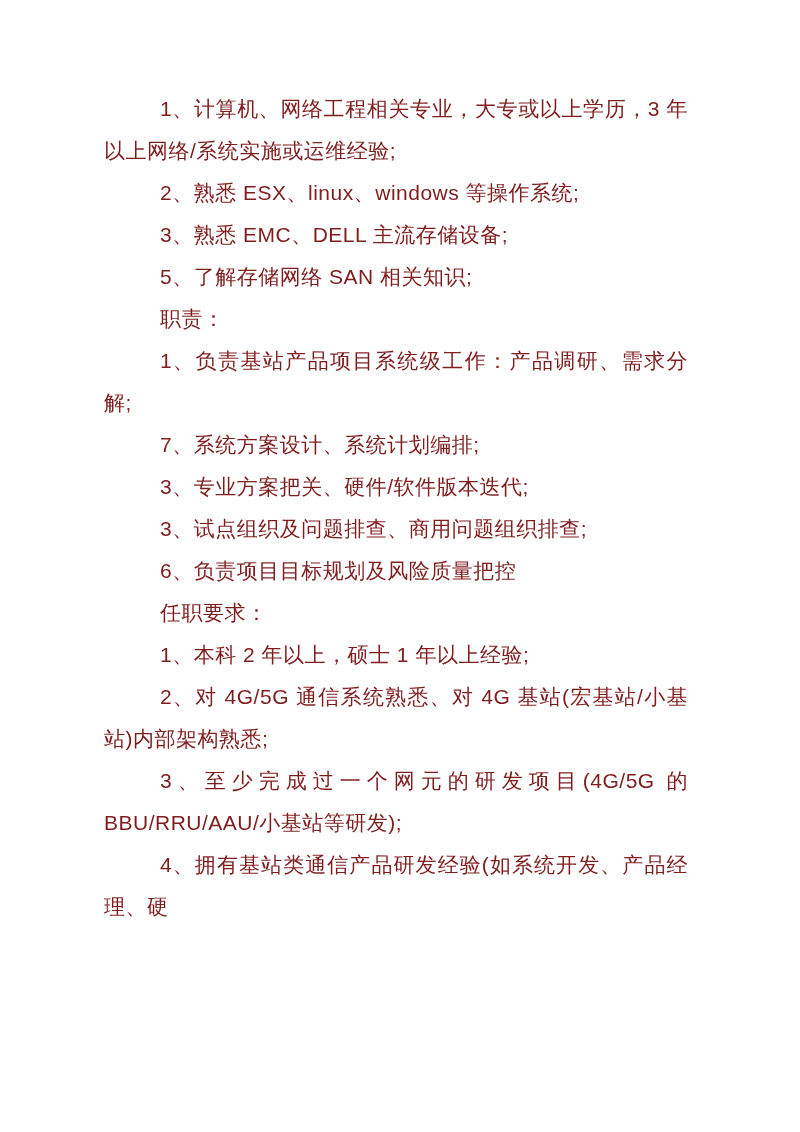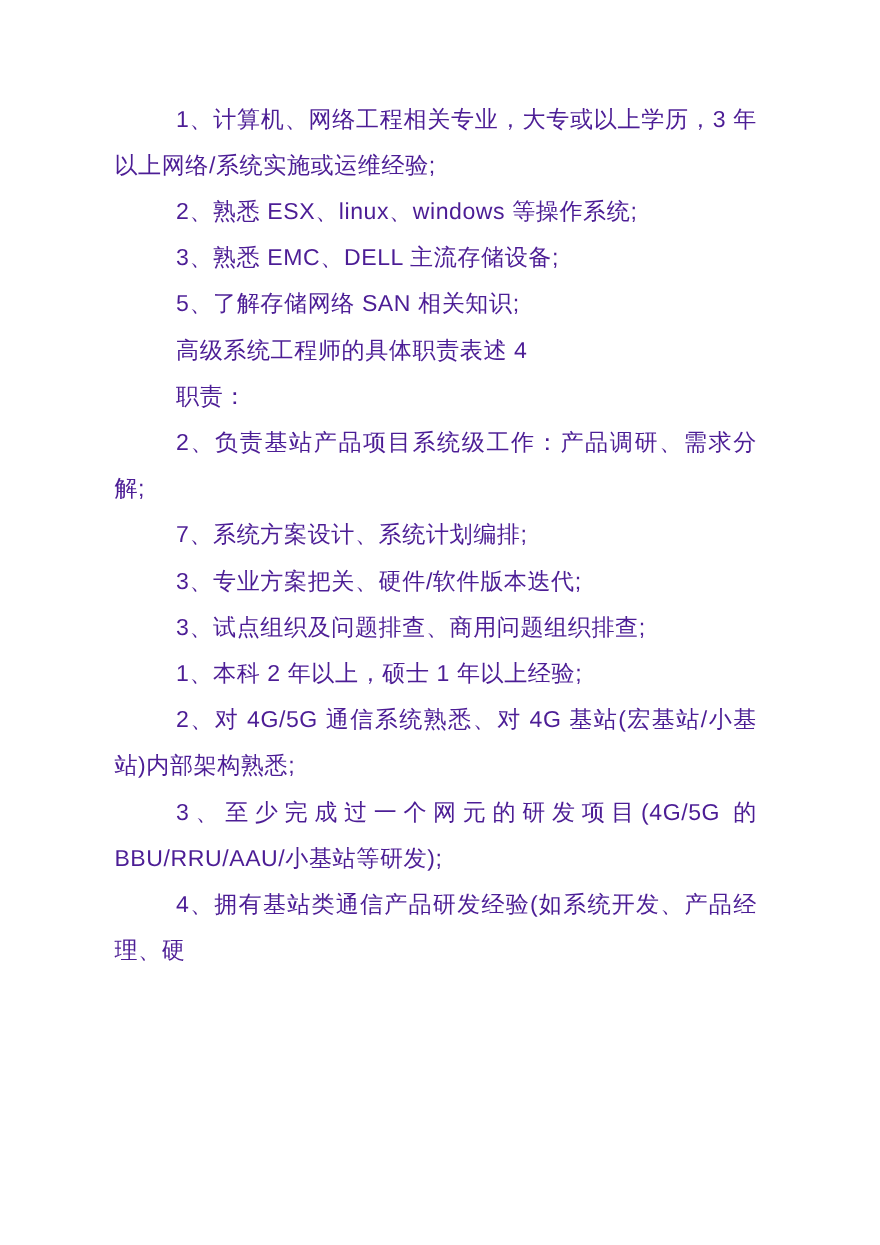--- a/index.html
+++ b/index.html
@@ -15,39 +15,40 @@
     overflow: hidden;
   }
   .doc-body {
     padding: 88px 112px 0 104px;
   }
   .para {
     margin: 0;
     font-family: "Liberation Sans", "DejaVu Sans", sans-serif;
     font-size: 21px;
     line-height: 42px;
-    color: #4c1d95;
+    color: #7f1d1d;
     text-indent: 56px;
     text-align: justify;
     letter-spacing: 0.5px;
   }
 </style>
 </head>
 <body>
 
 <div class="page">
   <div class="doc-body" id="doc-body">
       <p class="para">1、计算机、网络工程相关专业，大专或以上学历，3 年以上网络/系统实施或运维经验;</p>
       <p class="para">2、熟悉 ESX、linux、windows 等操作系统;</p>
       <p class="para">3、熟悉 EMC、DELL 主流存储设备;</p>
       <p class="para">5、了解存储网络 SAN 相关知识;</p>
-      <p class="para">高级系统工程师的具体职责表述 4</p>
       <p class="para">职责：</p>
-      <p class="para">2、负责基站产品项目系统级工作：产品调研、需求分解;</p>
+      <p class="para">1、负责基站产品项目系统级工作：产品调研、需求分解;</p>
       <p class="para">7、系统方案设计、系统计划编排;</p>
       <p class="para">3、专业方案把关、硬件/软件版本迭代;</p>
       <p class="para">3、试点组织及问题排查、商用问题组织排查;</p>
+      <p class="para">6、负责项目目标规划及风险质量把控</p>
+      <p class="para">任职要求：</p>
       <p class="para">1、本科 2 年以上，硕士 1 年以上经验;</p>
       <p class="para">2、对 4G/5G 通信系统熟悉、对 4G 基站(宏基站/小基站)内部架构熟悉;</p>
       <p class="para">3、至少完成过一个网元的研发项目(4G/5G 的 BBU/RRU/AAU/小基站等研发);</p>
       <p class="para">4、拥有基站类通信产品研发经验(如系统开发、产品经理、硬</p>
     </div>
 </div>
 
 </body></html>

